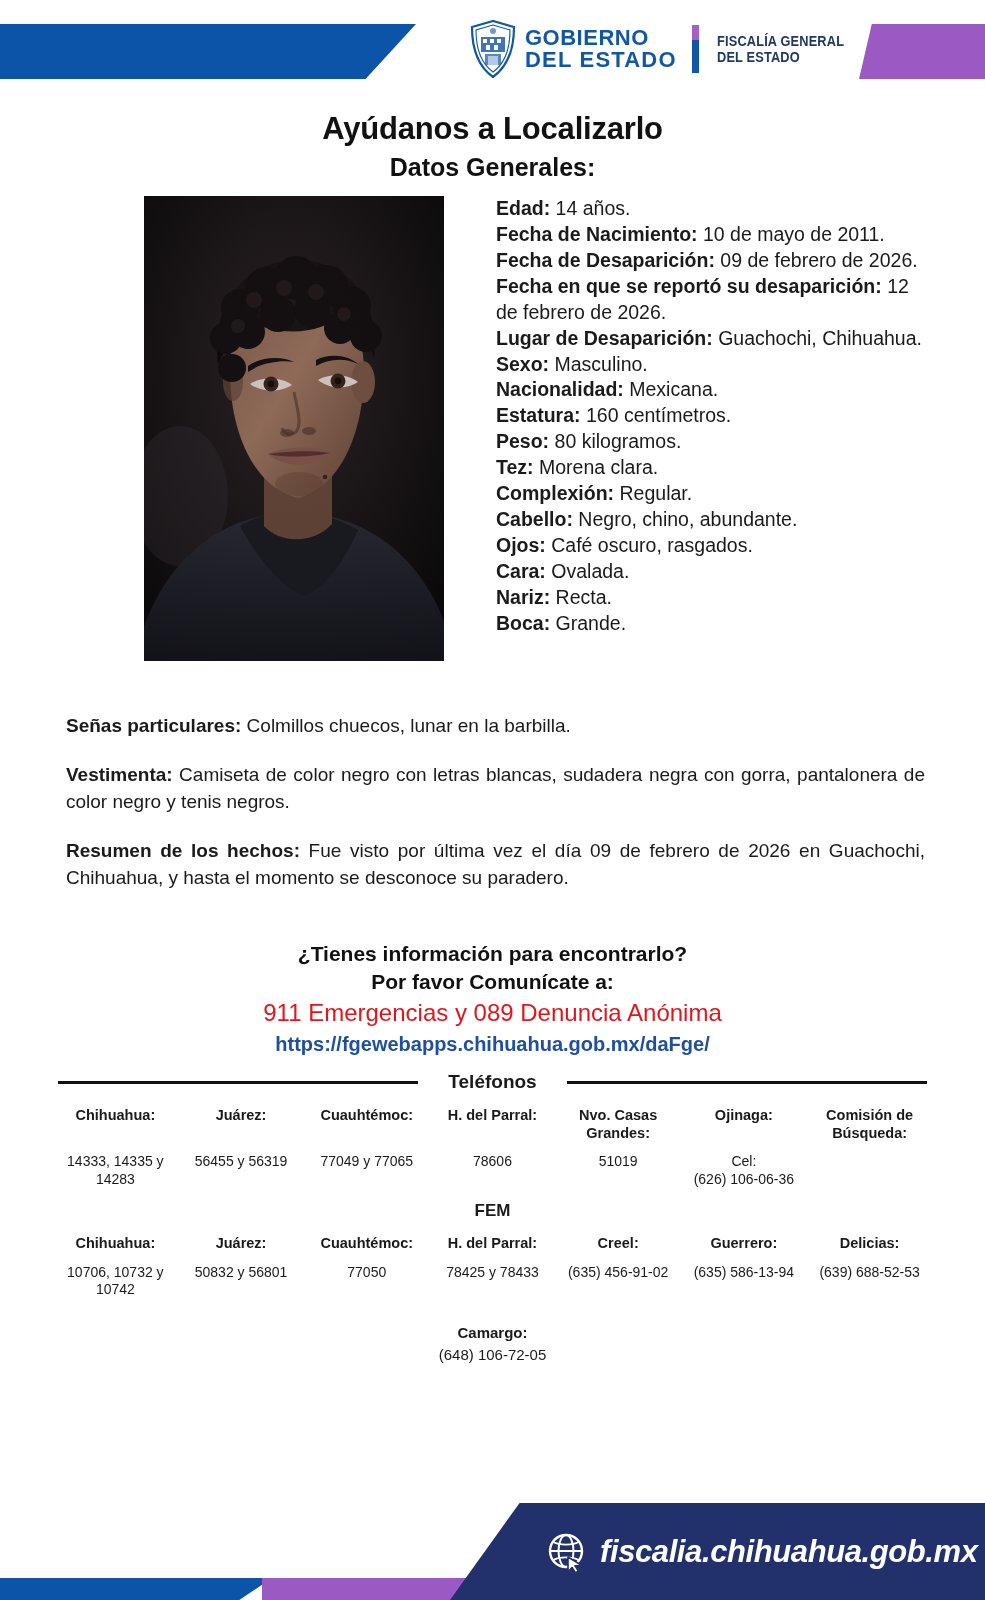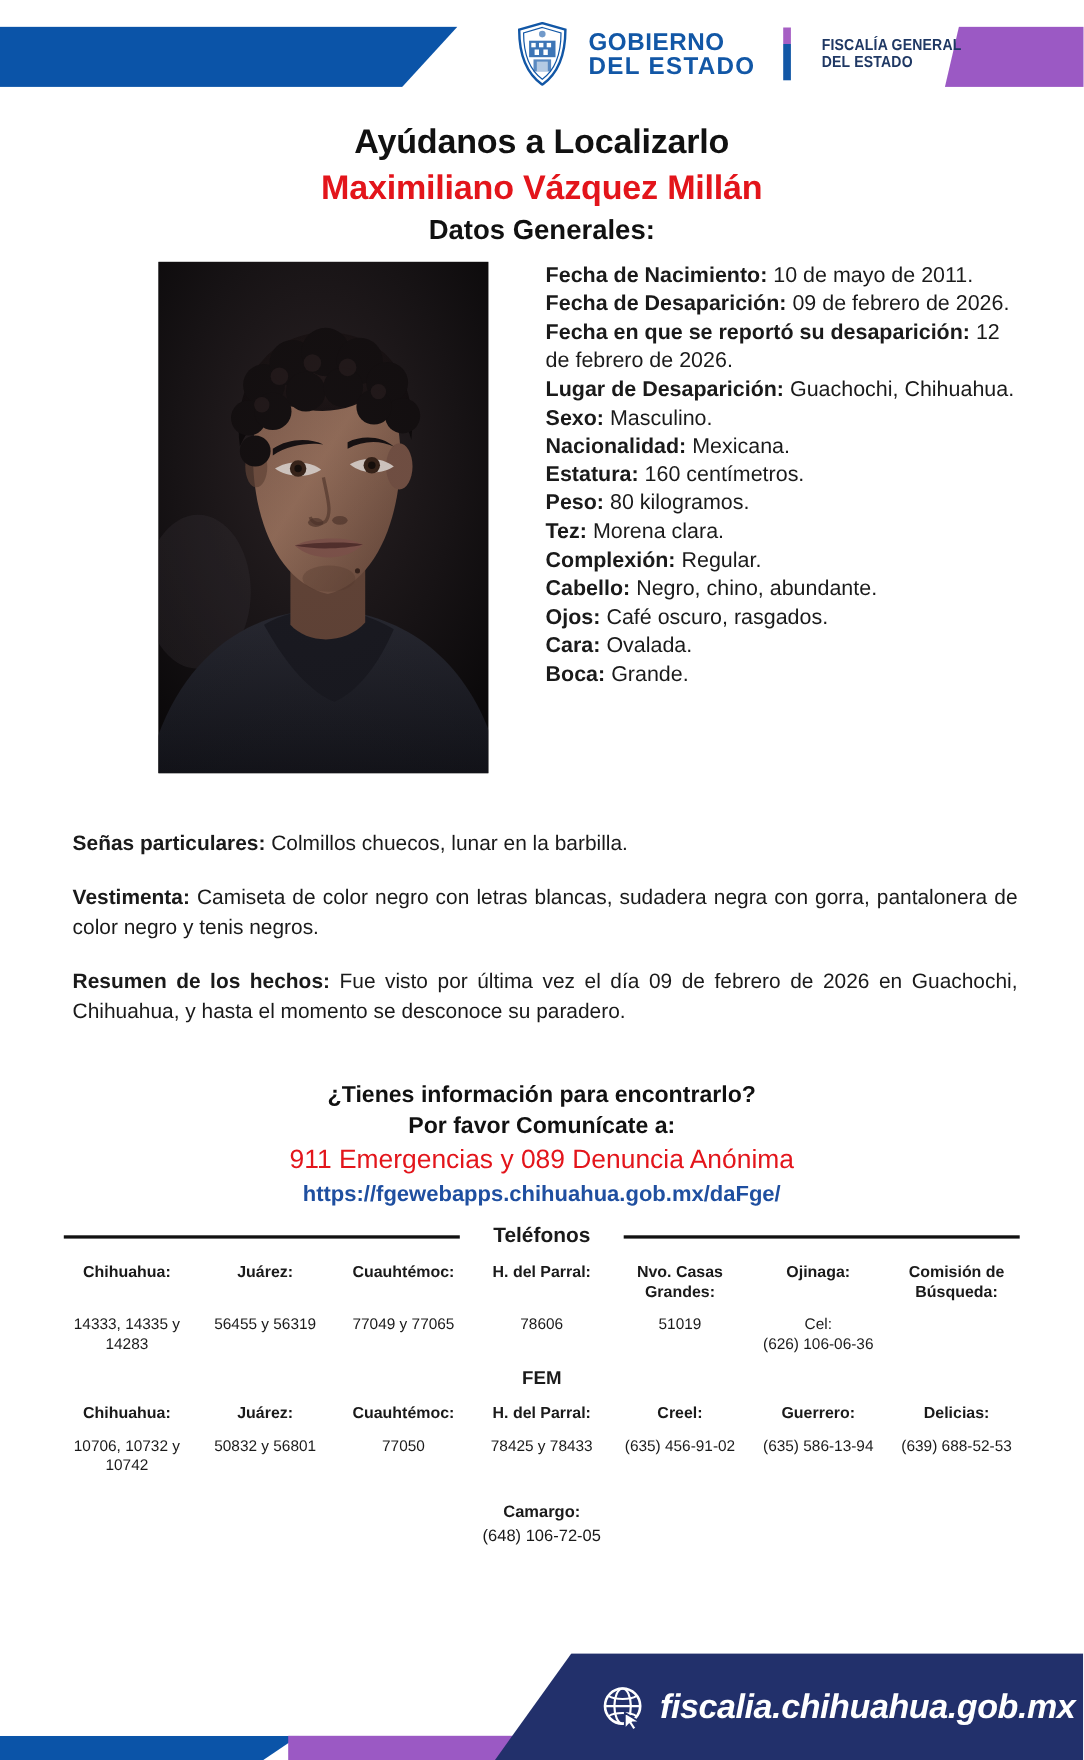--- a/index.html
+++ b/index.html
@@ -40,21 +40,21 @@
     height: 55px;
     background: #9B59C4;
     clip-path: polygon(10% 0, 100% 0, 100% 100%, 0 100%);
   }
   .hdr-logo {
     position: absolute;
     left: 470px;
     top: 20px;
     display: flex;
     align-items: center;
-    gap: 19px;
+    gap: 9px;
   }
   .shield {
     width: 46px;
     height: 58px;
   }
   .gob-text {
     font-weight: bold;
     color: #1257A6;
     letter-spacing: 0.5px;
     line-height: 1.02;
@@ -280,21 +280,20 @@
     <span class="divider-bar"></span>
     <span class="fis-text">
       <div>FISCALÍA GENERAL</div>
       <div>DEL ESTADO</div>
     </span>
   </div>
 </div>
 
 <div class="titles">
   <div class="t-help">Ayúdanos a Localizarlo</div>
-  <div class="t-name">Maximiliano Vázquez Millán</div>
   <div class="t-datos">Datos Generales:</div>
 </div>
 
 <div class="main">
   <div class="photo-wrap">
     <div class="photo">
       <svg viewBox="0 0 300 465" xmlns="http://www.w3.org/2000/svg" preserveAspectRatio="xMidYMid slice">
         <defs>
           <radialGradient id="bgG" cx="48%" cy="38%" r="78%">
             <stop offset="0%" stop-color="#2a2224"></stop>
@@ -370,33 +369,35 @@
 
         <ellipse cx="155" cy="288" rx="24" ry="12" fill="#5e3f32" opacity="0.35"></ellipse>
         <circle cx="181" cy="281" r="2.3" fill="#3a241c"></circle>
 
         <rect width="300" height="465" fill="url(#bgG)" opacity="0.18"></rect>
       </svg>
     </div>
   </div>
 
   <div class="fields">
+    <span class="row"><b>Edad:</b> <span>14 años.</span></span>
     <span class="row"><b>Fecha de Nacimiento:</b> <span>10 de mayo de 2011.</span></span>
     <span class="row"><b>Fecha de Desaparición:</b> <span>09 de febrero de 2026.</span></span>
     <span class="row"><b>Fecha en que se reportó su desaparición:</b> <span>12 de febrero de 2026.</span></span>
     <span class="row"><b>Lugar de Desaparición:</b> <span>Guachochi, Chihuahua.</span></span>
     <span class="row"><b>Sexo:</b> <span>Masculino.</span></span>
     <span class="row"><b>Nacionalidad:</b> <span>Mexicana.</span></span>
     <span class="row"><b>Estatura:</b> <span>160 centímetros.</span></span>
     <span class="row"><b>Peso:</b> <span>80 kilogramos.</span></span>
     <span class="row"><b>Tez:</b> <span>Morena clara.</span></span>
     <span class="row"><b>Complexión:</b> <span>Regular.</span></span>
     <span class="row"><b>Cabello:</b> <span>Negro, chino, abundante.</span></span>
     <span class="row"><b>Ojos:</b> <span>Café oscuro, rasgados.</span></span>
     <span class="row"><b>Cara:</b> <span>Ovalada.</span></span>
+    <span class="row"><b>Nariz:</b> <span>Recta.</span></span>
     <span class="row"><b>Boca:</b> <span>Grande.</span></span>
   </div>
 </div>
 
 <div class="paras">
   <div class="para">
     <b>Señas particulares:</b><span> Colmillos chuecos, lunar en la barbilla.</span>
   </div>
   <div class="para">
     <b>Vestimenta:</b><span> Camiseta de color negro con letras blancas, sudadera negra con gorra, pantalonera de color negro y tenis negros.</span>

